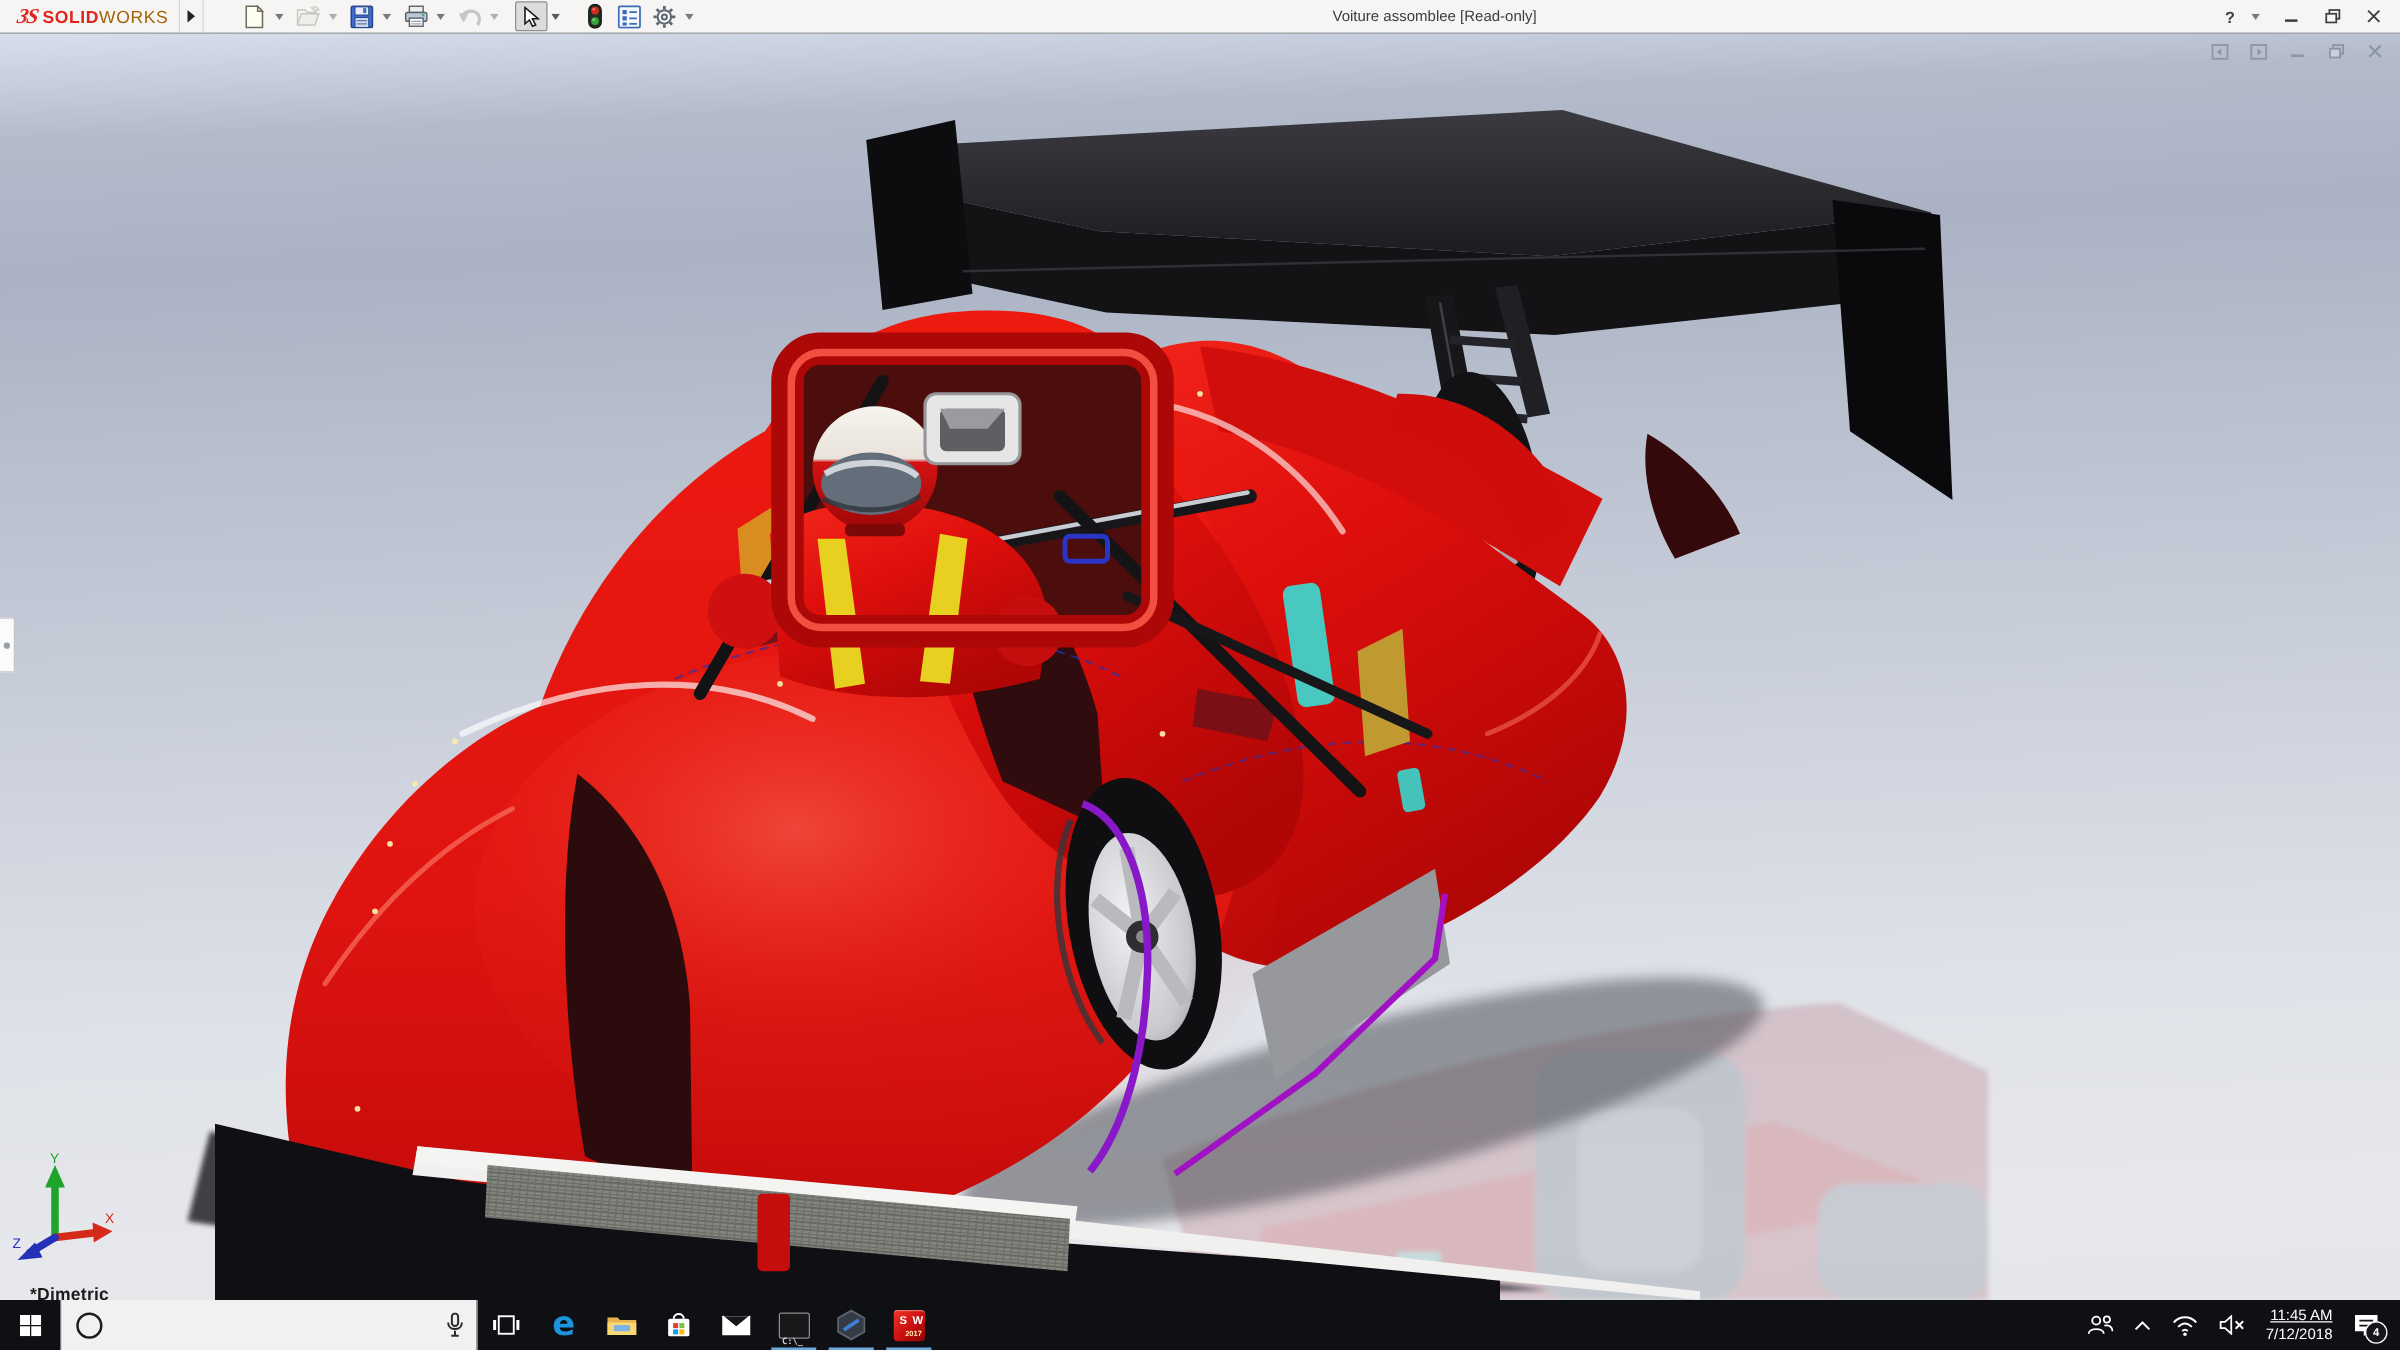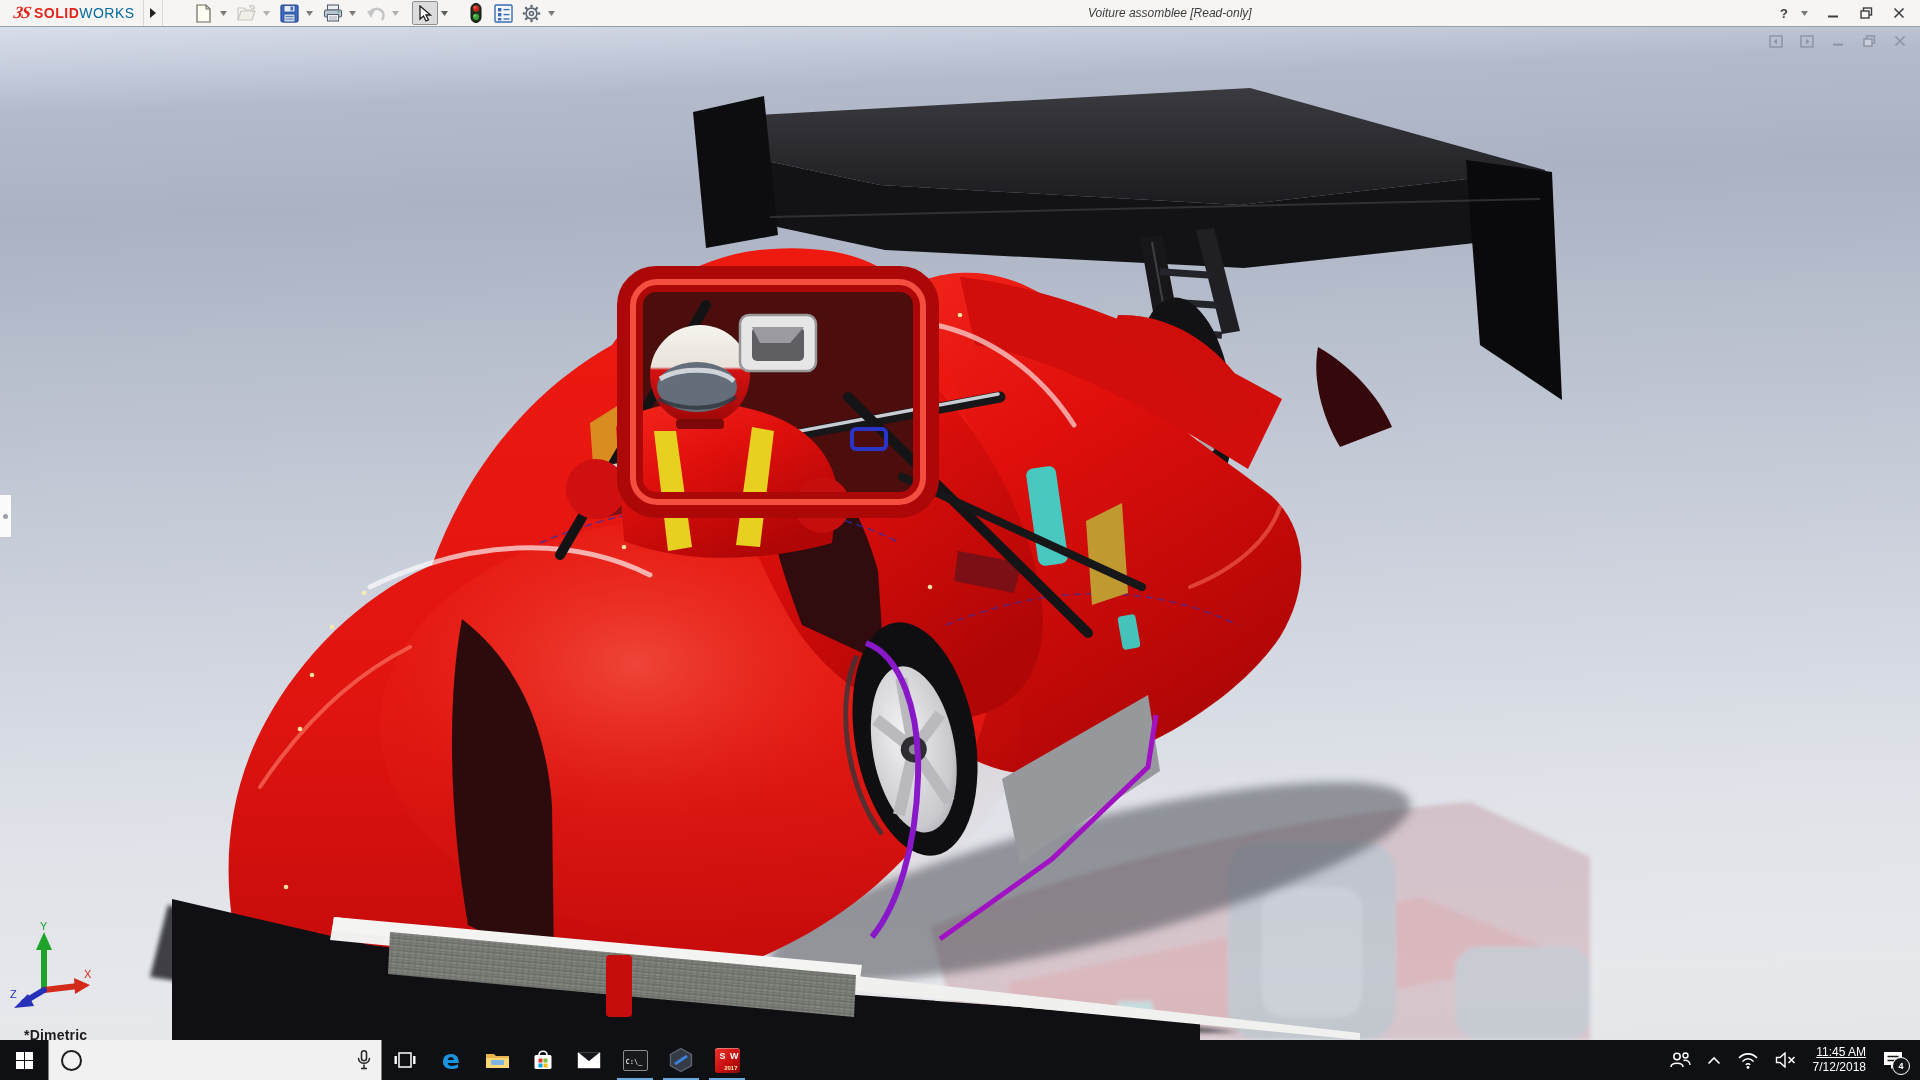--- a/index.html
+++ b/index.html
@@ -11,32 +11,32 @@
   }
   
   .titlebar{
     position:absolute;top:0;left:0;right:0;height:26px;
     background:#f6f5f4;border-bottom:1px solid #9aa0a8;
     display:flex;align-items:center;z-index:30;
   }
   .brand{display:flex;align-items:center;height:100%;padding:0 8px 0 14px;border-right:1px solid #d8d8d8;}
   .brand .swirl{font:italic bold 17px "Liberation Serif", serif;color:#e1251b;transform:skewX(-12deg);margin-right:4px;letter-spacing:-1px;}
   .brand .b1{font:bold 14px "Liberation Sans",sans-serif;color:#e1251b;letter-spacing:.5px;}
-  .brand .b2{font:14px "Liberation Sans",sans-serif;color:#0369a1;letter-spacing:.5px;}
+  .brand .b2{font:14px "Liberation Sans",sans-serif;color:#a16207;letter-spacing:.5px;}
   .menu-arrow{width:18px;height:100%;display:flex;align-items:center;justify-content:center;border-right:1px solid #d8d8d8;cursor:pointer;}
   .menu-arrow svg{display:block}
   .qtoolbar{display:flex;align-items:center;height:100%;margin-left:28px;gap:2px;}
   .tb-btn{height:22px;min-width:24px;display:flex;align-items:center;justify-content:center;border:1px solid transparent;border-radius:2px;}
   .tb-btn.pressed{background:#dcdcdc;border:1px solid #8f8f8f;}
   .tb-btn.disabled{opacity:.42;filter:grayscale(60%);}
   .dd{width:9px;height:22px;display:flex;align-items:center;justify-content:center;margin-right:4px;}
   .dd svg{display:block}
   .win-title{
-    position:absolute;left:1088px;top:0;height:26px;line-height:26px;
-    font-size:12px;color:#3c3c3c;white-space:nowrap;font-style:italic;
+    position:absolute;left:1066px;top:0;height:26px;line-height:26px;
+    font-size:12px;color:#3c3c3c;white-space:nowrap;
   }
   .win-controls{position:absolute;right:8px;top:0;height:26px;display:flex;align-items:center;gap:7px;}
   .wc{width:26px;height:22px;display:flex;align-items:center;justify-content:center;color:#3f3f3f;}
   .wc.help{font-size:13px;font-weight:bold;width:18px;}
   .wc svg{display:block}
 
   
   .viewport{
     position:absolute;top:27px;left:0;width:1920px;height:1013px;overflow:hidden;
     background:linear-gradient(178deg,#d8deec 0%,#b3bbcb 8%,#aab2c4 18%,#b8bfcd 32%,#cdd2dd 55%,#dfe2e8 75%,#e7e8ec 92%,#e4e6ea 100%);
@@ -70,21 +70,21 @@
   .searchbox input{
     border:none;outline:none;background:transparent;flex:1;height:100%;
     font:15px "Liberation Sans",sans-serif;color:#4a4a4a;padding:0;
   }
   .searchbox input::placeholder{color:#5c5c5c;opacity:1;}
   .searchbox .mic{position:absolute;right:10px;top:10px;}
   .tb-icons{display:flex;align-items:stretch;}
   .task-icon{width:46px;display:flex;align-items:center;justify-content:center;position:relative;}
   .task-icon .runbar{position:absolute;bottom:0;left:5px;right:5px;height:2.5px;background:#6ca9dc;}
   .cmd-face{width:23px;height:19px;background:#17181a;border:1px solid #8c8c8c;border-radius:2px;position:relative;}
-  .cmd-face span{position:absolute;left:2px;top:7px;font:bold 7px "DejaVu Sans Mono",monospace;color:#cfcfcf;letter-spacing:0;}
+  .cmd-face span{position:absolute;left:2px;top:18px;font:bold 7px "DejaVu Sans Mono",monospace;color:#cfcfcf;letter-spacing:0;}
   .edge-e{font:bold 27px "DejaVu Sans",sans-serif;color:#1b93dd;line-height:1;transform:translateY(-1px);}
   .sw-cube{width:25px;height:25px;border-radius:3px;background:linear-gradient(135deg,#f03428 0%,#c80f10 55%,#8e0406 100%);position:relative;box-shadow:inset 0 1px 0 rgba(255,255,255,.35);}
   .sw-cube .l1{position:absolute;top:3px;left:0;right:0;text-align:right;font:bold 9px "Liberation Sans",sans-serif;color:#fff;letter-spacing:1px;}
   .sw-cube .l2{position:absolute;bottom:2px;right:2px;font:bold 6px "Liberation Sans",sans-serif;color:#ffe9a8;}
   .tray{margin-left:auto;display:flex;align-items:center;padding-right:6px;gap:2px;}
   .tray-btn{height:40px;display:flex;align-items:center;justify-content:center;padding:0 7px;}
   .clock{display:flex;flex-direction:column;align-items:flex-end;justify-content:center;height:40px;padding:0 8px;color:#fff;}
   .clock .t{font-size:12px;line-height:15px;text-decoration:underline;}
   .clock .d{font-size:12px;line-height:15px;}
   .action{position:relative;padding:0 10px 0 6px;height:40px;display:flex;align-items:center;}

